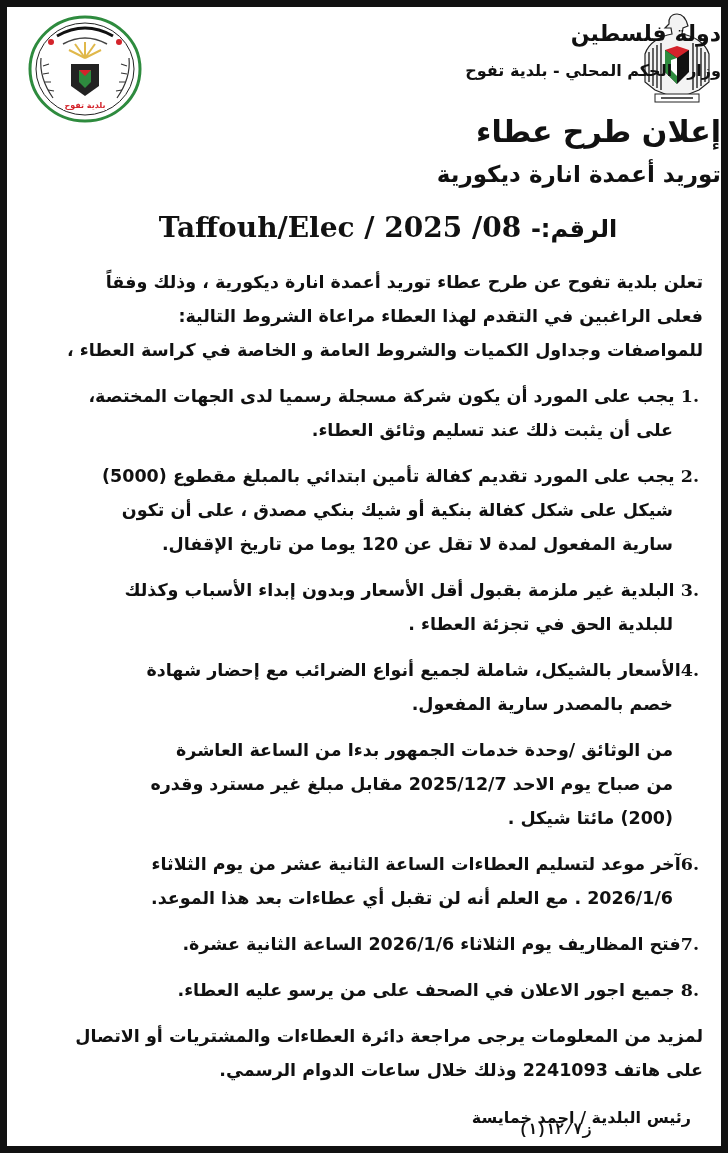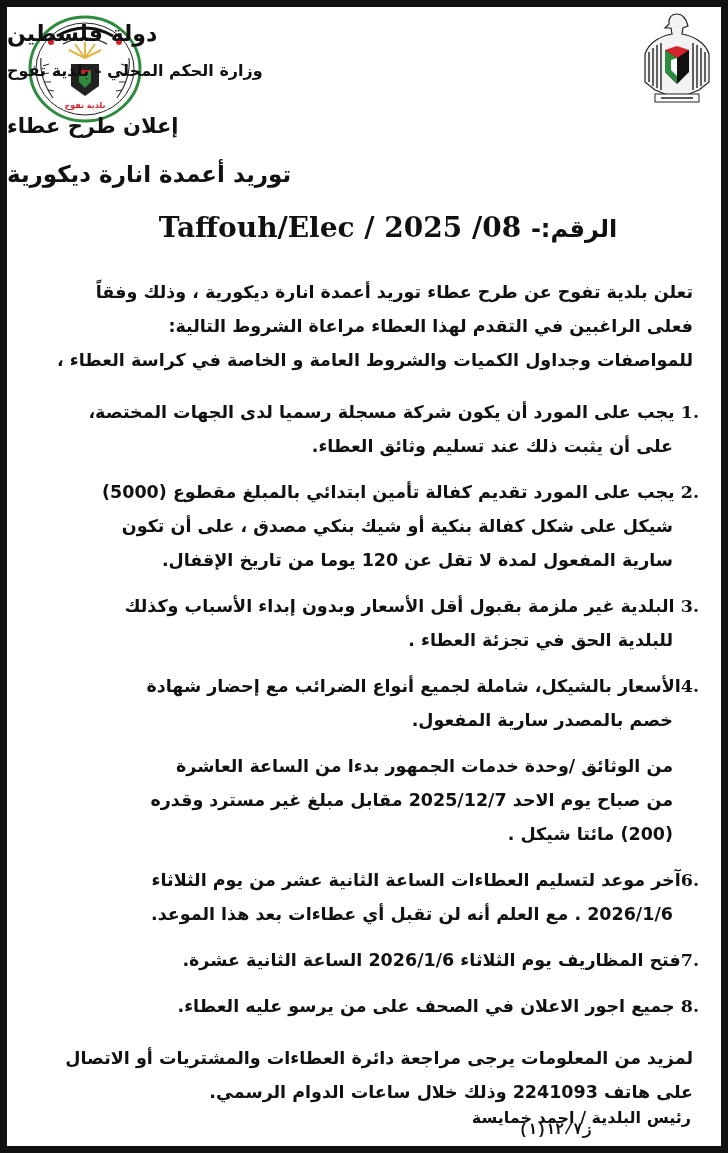--- a/index.html
+++ b/index.html
@@ -11,26 +11,26 @@
       border: 7px solid #111111;
       background: #ffffff;
     }
     .doc {
       position: absolute; left: 7px; top: 7px; right: 7px; bottom: 7px;
       direction: rtl;
       font-family: "DejaVu Sans", sans-serif;
       color: #111;
     }
     .hdr-line {
-      position: absolute; left: 0; right: 0; text-align: left;
+      position: absolute; left: 0; right: 0; text-align: right;
       font-weight: bold; white-space: nowrap;
     }
     .h1 { top: 14px; font-size: 22px; }
     .h2 { top: 54px; font-size: 16px; }
-    .h3 { top: 107px; font-size: 21px; }
+    .h3 { top: 107px; font-size: 30px; }
     .h4 { top: 154px; font-size: 23px; }
     .ref {
       position: absolute; top: 204px; left: 0; right: 0; text-align: center;
       font-weight: bold; font-size: 28px; white-space: nowrap;
       font-family: "DejaVu Serif", serif;
       margin-left: 48px;
     }
     .ref .ref-label { font-family: "DejaVu Sans", sans-serif; font-size: 24px; }
     .ref .ref-code { direction: ltr; unicode-bidi: embed; display: inline-block; }
 
@@ -38,21 +38,21 @@
       position: absolute; top: 3px; right: 8px; width: 72px; height: 96px;
     }
     .logo-left {
       position: absolute; top: 7px; left: 20px; width: 116px; height: 110px;
     }
 
     .body-text {
       position: absolute; left: 10px; right: 10px; top: 250px;
       font-size: 17.5px; font-weight: bold; line-height: 34px;
     }
-    .para { margin: 18px; text-align: right; }
+    .para { margin: 8px; text-align: right; }
     .para .ln { display: block; white-space: nowrap; overflow: hidden; }
     .item { margin: 12px; }
     .item .ln { display: block; white-space: nowrap; overflow: hidden; }
     .item .ln.cont { padding-right: 26px; }
     .num { direction: ltr; unicode-bidi: embed; display: inline-block; font-family: "DejaVu Serif", serif; }
 
     .sign-row {
       position: absolute; left: 22px; right: 14px; top: 1093px; height: 40px;
       font-size: 16px; font-weight: bold;
     }

